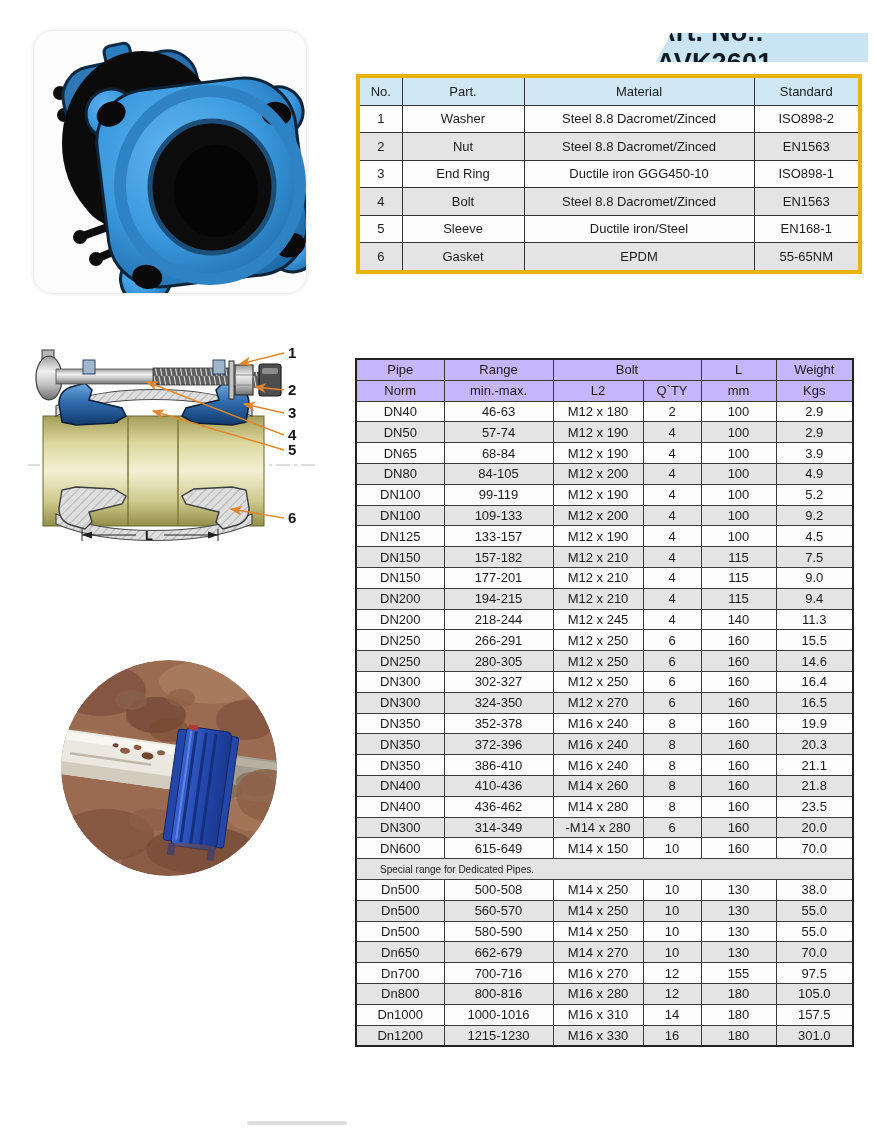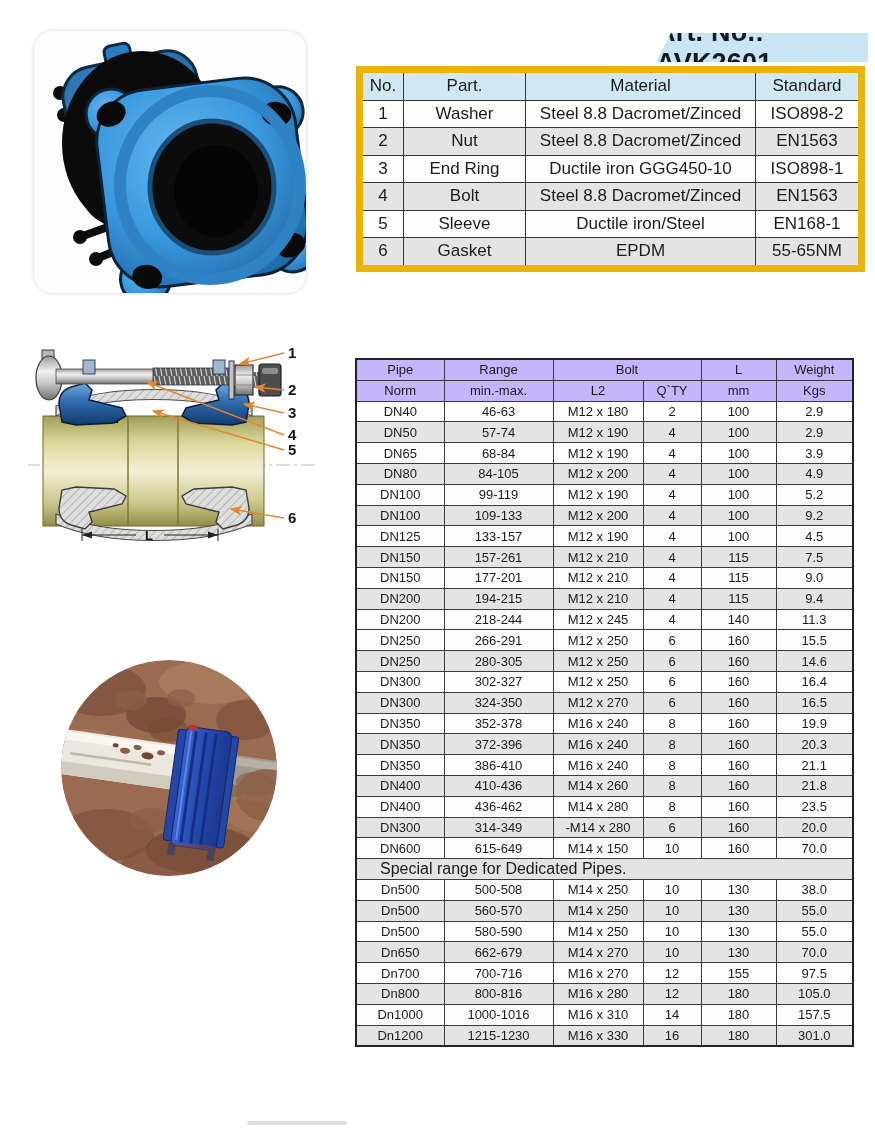--- a/index.html
+++ b/index.html
@@ -12,33 +12,33 @@
   
   .art-banner{position:absolute;left:656px;top:33px;width:212px;height:29px;background:#c9e5f3;
     clip-path:polygon(15px 0,100% 0,100% 100%,0 100%);display:flex;align-items:center;justify-content:flex-end;
     padding-right:5px;box-sizing:border-box;font-size:27px;font-weight:bold;color:#111a22;letter-spacing:.2px;}
 
   
   table{border-collapse:collapse;table-layout:fixed;}
   td,th{padding:0;text-align:center;overflow:hidden;white-space:nowrap;}
 
   
-  .parts-table{position:absolute;left:356px;top:66px;width:502px;font-size:17px;border:7px solid #eab308;}
+  .parts-table{position:absolute;left:356px;top:74px;width:502px;font-size:13px;border:4px solid #eab308;}
   .parts-table th,.parts-table td{border:1.5px solid #343434;height:26.5px;font-weight:normal;color:#1b1b1b;}
   .parts-table thead th{background:#cfe8f4;}
   .parts-table tbody tr:nth-child(even){background:#e4e4e4;}
   .parts-table tbody tr:nth-child(odd){background:#fdfdfd;}
 
   
   .spec-table{position:absolute;left:355px;top:358px;width:497px;font-size:13px;border:2px solid #232323;}
   .spec-table th,.spec-table td{border:1px solid #3a3a3a;height:19.8px;font-weight:normal;color:#1b1b1b;position:relative;}
   .spec-table thead th{background:#c4b5fd;}
   .spec-table tr.shade td{background:#e4e4e4;}
   .spec-table tr:not(.shade) td{background:#fdfdfd;}
-  .spec-table td.section{text-align:left;padding-left:23px;font-size:16px;}
+  .spec-table td.section{text-align:left;padding-left:23px;font-size:10px;}
   .mark{position:absolute;left:-14px;top:50%;transform:translateY(-46%);font-size:15px;color:#2a2a2a;line-height:0;}
 
   
   .diagram{position:absolute;left:28px;top:344px;width:312px;height:224px;}
   .photo-circle{position:absolute;left:61px;top:660px;width:216px;height:216px;border-radius:50%;overflow:hidden;}
 
   .artifact{position:absolute;left:247px;top:1121px;width:100px;height:4px;background:#dedede;border-radius:2px;}
 </style>
 </head>
 <body>
@@ -404,21 +404,21 @@
       <tr>
         <td>DN125</td>
         <td>133-157</td>
         <td>M12 x 190</td>
         <td>4</td>
         <td>100</td>
         <td>4.5</td>
       </tr>
       <tr class="shade">
         <td>DN150<span class="mark">*</span></td>
-        <td>157-261</td>
+        <td>157-182</td>
         <td>M12 x 210</td>
         <td>4</td>
         <td>115</td>
         <td>7.5</td>
       </tr>
       <tr>
         <td>DN150</td>
         <td>177-201</td>
         <td>M12 x 210</td>
         <td>4</td>

